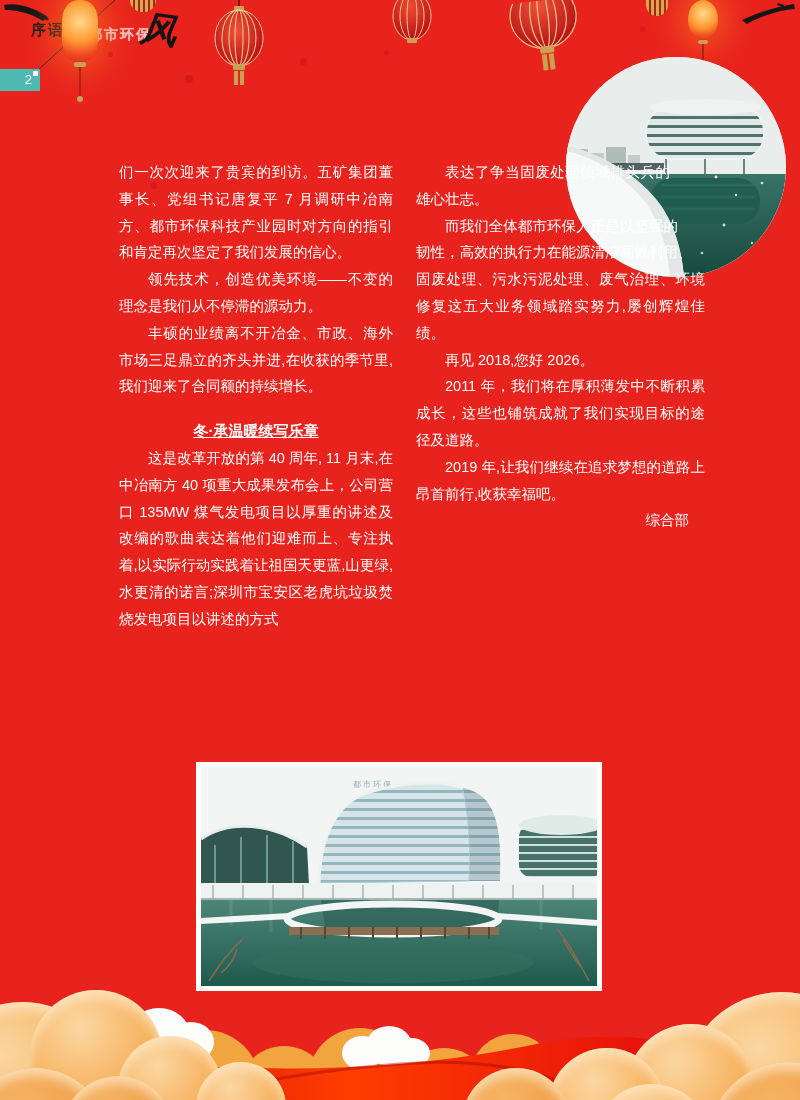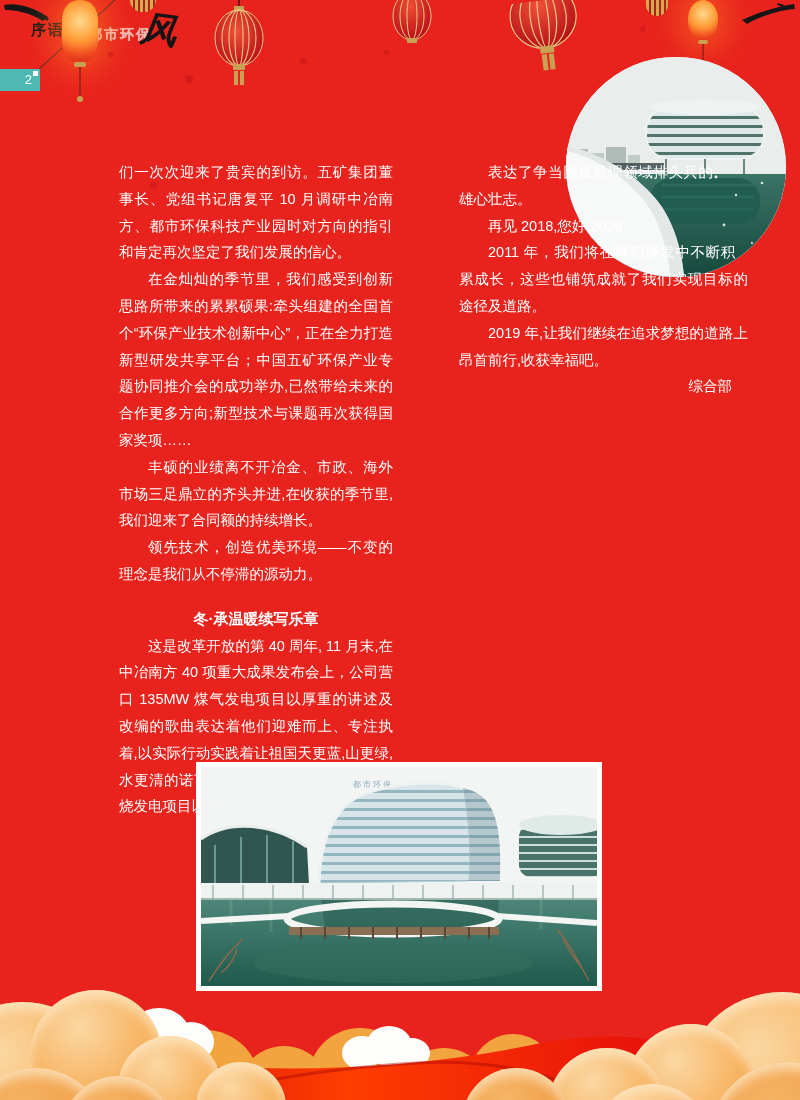--- a/index.html
+++ b/index.html
@@ -23,24 +23,24 @@
   .gold-mini{background:repeating-linear-gradient(90deg,#d9a94e 0 3px,#a8241c 3px 5px);
      border-radius:0 0 12px 12px;}
   .petal{border-radius:50%;background:#c41518;}
   
   #circle-photo{left:566px;top:57px;width:220px;height:220px;border-radius:50%;overflow:hidden;
      background:linear-gradient(#e9edeb,#dde4e1);}
   
   #article{left:119px;top:159px;width:586px;color:#fff;}
   .col{position:absolute;top:0;font-size:14.5px;line-height:26.8px;text-align:justify;}
   #col1{left:0;width:274px;}
-  #col2{left:297px;width:289px;margin-left:43px;}
+  #col2{left:297px;width:289px;}
   .col p{margin:0;text-indent:2em;}
   .col .plist:first-of-type p:first-child{text-indent:0;}
-  #col-heading{margin:18px 0 0 0;font-size:15px;line-height:26.8px;text-align:center;font-weight:bold;}
+  #col-heading{margin:18px 0 0 0;font-size:15px;line-height:26.8px;text-align:center;font-weight:bold;text-decoration:underline;}
   #circle-spacer{float:right;width:175px;height:135px;
      shape-outside:circle(122px at 262px 10px);}
   .signature{text-align:right;padding-right:16px;line-height:26.8px;}
   
   #campus-photo{left:196px;top:762px;width:406px;height:229px;background:#fff;
      box-sizing:border-box;padding:5px;}
   #campus-photo svg{display:block;}
   
   .cloud-circle{position:absolute;border-radius:50%;
      background:radial-gradient(circle at 38% 28%, #fbd7a3, #f6ad55 62%, #f19b3e);
@@ -186,34 +186,34 @@
       <circle cx="196" cy="126" r="1.3" fill="#fff" opacity=".8"></circle>
       <circle cx="158" cy="168" r="1.4" fill="#fff" opacity=".8"></circle>
       <circle cx="186" cy="186" r="1.2" fill="#fff" opacity=".7"></circle>
       <circle cx="136" cy="196" r="1.3" fill="#fff" opacity=".7"></circle>
     </svg>
   </div>
 
   <div class="abs" id="article">
     <div class="col" id="col1">
       <div class="plist">
-          <p>们一次次迎来了贵宾的到访。五矿集团董事长、党组书记唐复平 10 月调研中冶南方、都市环保科技产业园时对方向的指引和肯定再次坚定了我们发展的信心。</p>
-          <p>在金灿灿的季节里，我们感受到创新思路所带来的累累硕果:牵头组建的全国首个“环保产业技术创新中心”，正在全力打造新型研发共享平台；中国五矿环保产业专题协同推介会的成功举办,已然带给未来的合作更多方向;新型技术与课题再次获得国家奖项……</p>
+          <p>们一次次迎来了贵宾的到访。五矿集团董事长、党组书记唐复平 7 月调研中冶南方、都市环保科技产业园时对方向的指引和肯定再次坚定了我们发展的信心。</p>
+          <p>领先技术，创造优美环境——不变的理念是我们从不停滞的源动力。</p>
           <p>丰硕的业绩离不开冶金、市政、海外市场三足鼎立的齐头并进,在收获的季节里,我们迎来了合同额的持续增长。</p>
-          <p>领先技术，创造优美环境——不变的理念是我们从不停滞的源动力。</p>
         </div>
       <h3 id="col-heading">冬·承温暖续写乐章</h3>
       <div class="plist">
           <p>这是改革开放的第 40 周年, 11 月末,在中冶南方 40 项重大成果发布会上，公司营口 135MW 煤气发电项目以厚重的讲述及改编的歌曲表达着他们迎难而上、专注执着,以实际行动实践着让祖国天更蓝,山更绿,水更清的诺言;深圳市宝安区老虎坑垃圾焚烧发电项目以讲述的方式</p>
         </div>
     </div>
     <div class="col" id="col2">
       <div id="circle-spacer"></div>
       <div class="plist">
           <p>表达了争当固废处理领域排头兵的雄心壮志。</p>
+          <p>而我们全体都市环保人正是以坚强的韧性，高效的执行力在能源清洁高效利用、固废处理、污水污泥处理、废气治理、环境修复这五大业务领域踏实努力,屡创辉煌佳绩。</p>
           <p>再见 2018,您好 2026。</p>
           <p>2011 年，我们将在厚积薄发中不断积累成长，这些也铺筑成就了我们实现目标的途径及道路。</p>
           <p>2019 年,让我们继续在追求梦想的道路上昂首前行,收获幸福吧。</p>
         </div>
       <div class="signature">综合部</div>
     </div>
   </div>
 
   <div class="abs" id="campus-photo">
     <svg width="396" height="219" viewBox="0 0 396 219">

